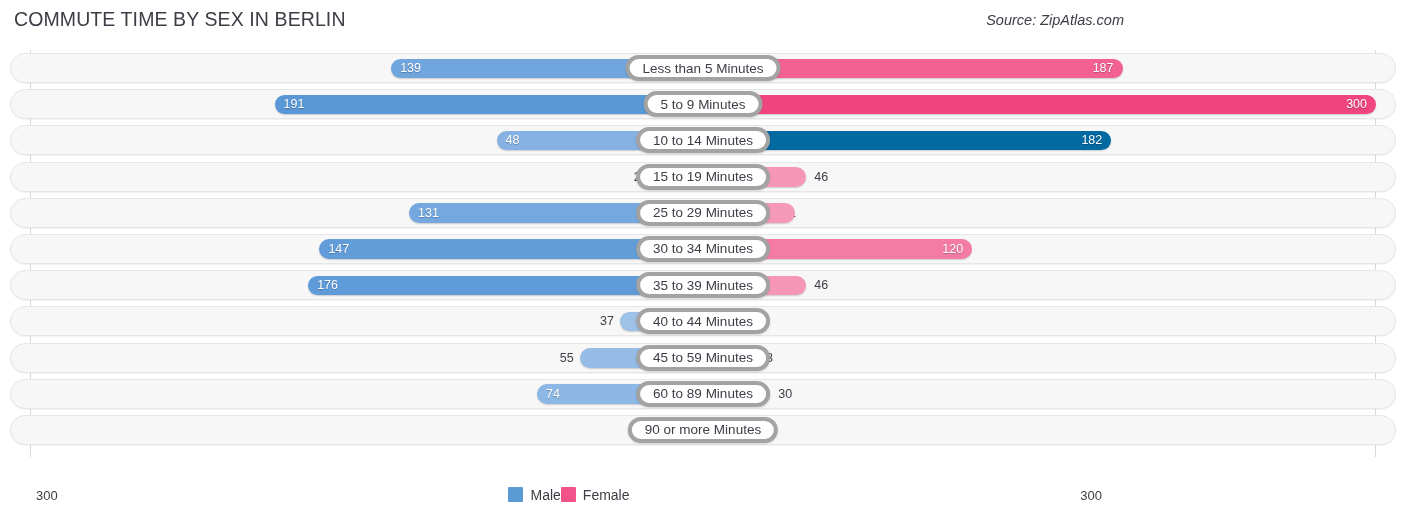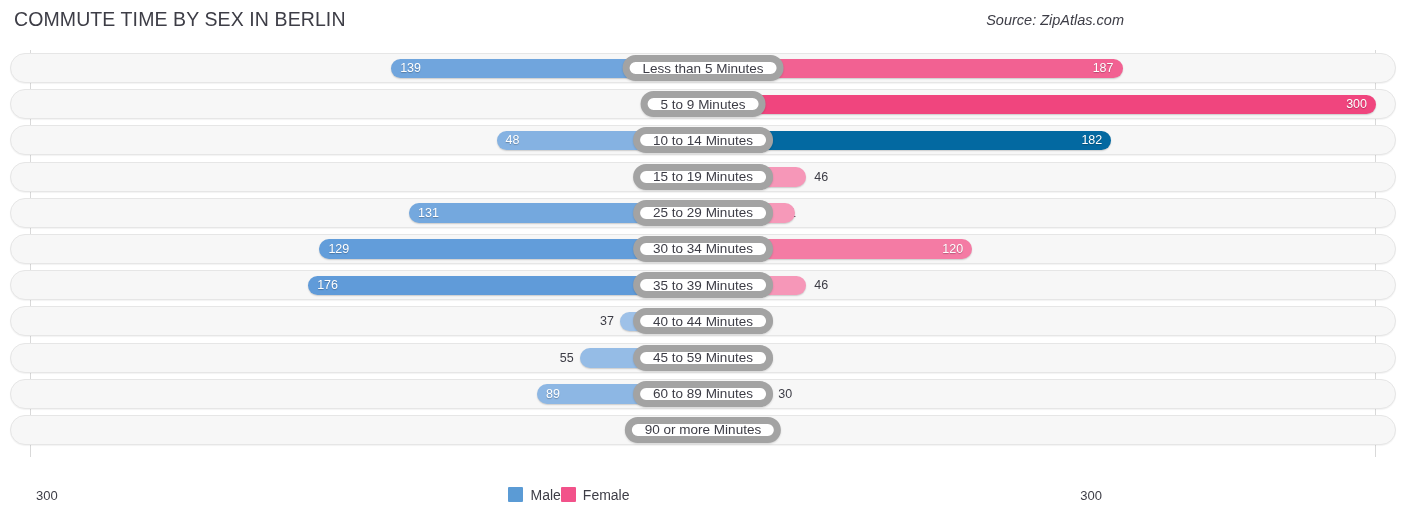--- a/index.html
+++ b/index.html
@@ -69,21 +69,21 @@
     display:flex;align-items:center;
     font-size:12.5px;color:#3d3d46;white-space:nowrap;line-height:1;
   }
   .outval-left{justify-content:flex-end;}
   .outval-right{justify-content:flex-start;}
 
   
   .cat{
     position:absolute;top:5px;height:26px;
     left:50%;transform:translateX(-50%);
-    background:#ffffff;border:7px solid #a3a3a3;border-radius:14px;
+    background:#ffffff;border:4px solid #a3a3a3;border-radius:14px;
     display:flex;align-items:center;justify-content:center;
     padding:0 13px;
     font-size:13.5px;color:#3d3d46;white-space:nowrap;
     box-shadow:0 1px 2px rgba(0,0,0,.14);
     box-sizing:border-box;z-index:4;
   }
 
   
   .axis-lab{
     position:absolute;top:488px;font-size:13px;color:#3d3d46;
@@ -116,20 +116,23 @@
           <div class="bar bar-male" style="left: 391.177px; width: 311.823px; background: rgb(112, 165, 221);">
             <span class="bar-val">139</span>
           </div>
           <div class="bar bar-female" style="left: 703px; width: 419.503px; background: rgb(242, 97, 146);">
             <span class="bar-val">187</span>
           </div>
           <div class="cat">Less than 5 Minutes</div>
         </div>
         <div class="row">
           <div class="track"></div>
+          <div class="bar bar-male" style="left: 274.523px; width: 428.477px; background: rgb(89, 151, 215);">
+            <span class="bar-val">191</span>
+          </div>
           <div class="bar bar-female" style="left: 703px; width: 673px; background: rgb(240, 69, 126);">
             <span class="bar-val">300</span>
           </div>
           <div class="cat">5 to 9 Minutes</div>
         </div>
         <div class="row">
           <div class="track"></div>
           <div class="bar bar-male" style="left: 496.613px; width: 206.387px; background: rgb(133, 178, 226);">
             <span class="bar-val">48</span>
           </div>
@@ -151,21 +154,21 @@
           <div class="bar bar-male" style="left: 409.123px; width: 293.877px; background: rgb(116, 168, 222);">
             <span class="bar-val">131</span>
           </div>
           <div class="outval outval-right" style="left: 760px; width: 80px; margin-left: 22px;">41</div>
           <div class="bar bar-female" style="left: 703px; width: 91.9767px; background: rgb(246, 153, 185);"></div>
           <div class="cat">25 to 29 Minutes</div>
         </div>
         <div class="row">
           <div class="track"></div>
           <div class="bar bar-male" style="left: 319.39px; width: 383.61px; background: rgb(98, 157, 218);">
-            <span class="bar-val">129</span>
+            <span class="bar-val">147</span>
           </div>
           <div class="bar bar-female" style="left: 703px; width: 269.2px; background: rgb(244, 123, 164);">
             <span class="bar-val">120</span>
           </div>
           <div class="cat">30 to 34 Minutes</div>
         </div>
         <div class="row">
           <div class="track"></div>
           <div class="bar bar-male" style="left: 308.173px; width: 394.827px; background: rgb(96, 155, 217);">
             <span class="bar-val">176</span>
@@ -186,21 +189,21 @@
           <div class="track"></div>
           <div class="outval outval-left" style="right: 832.383px; width: 80px;">55</div>
           <div class="bar bar-male" style="left: 579.617px; width: 123.383px; background: rgb(149, 188, 230);"></div>
           <div class="outval outval-right" style="left: 759px; width: 80px;">13</div>
           <div class="bar bar-female" style="left: 703px; width: 48px; background: rgb(247, 164, 193);"></div>
           <div class="cat">45 to 59 Minutes</div>
         </div>
         <div class="row">
           <div class="track"></div>
           <div class="bar bar-male" style="left: 536.993px; width: 166.007px; background: rgb(141, 183, 228);">
-            <span class="bar-val">89</span>
+            <span class="bar-val">74</span>
           </div>
           <div class="outval outval-right" style="left: 778.3px; width: 80px; text-align: center;">30</div>
           <div class="bar bar-female" style="left: 703px; width: 67.3px; background: rgb(246, 158, 188);"></div>
           <div class="cat">60 to 89 Minutes</div>
         </div>
         <div class="row">
           <div class="track"></div>
           <div class="outval outval-left" style="right: 757px; width: 80px;">0</div>
           <div class="bar bar-male" style="left: 655px; width: 48px; background: rgb(174, 203, 236);"></div>
           <div class="outval outval-right" style="left: 759px; width: 80px;">0</div>

